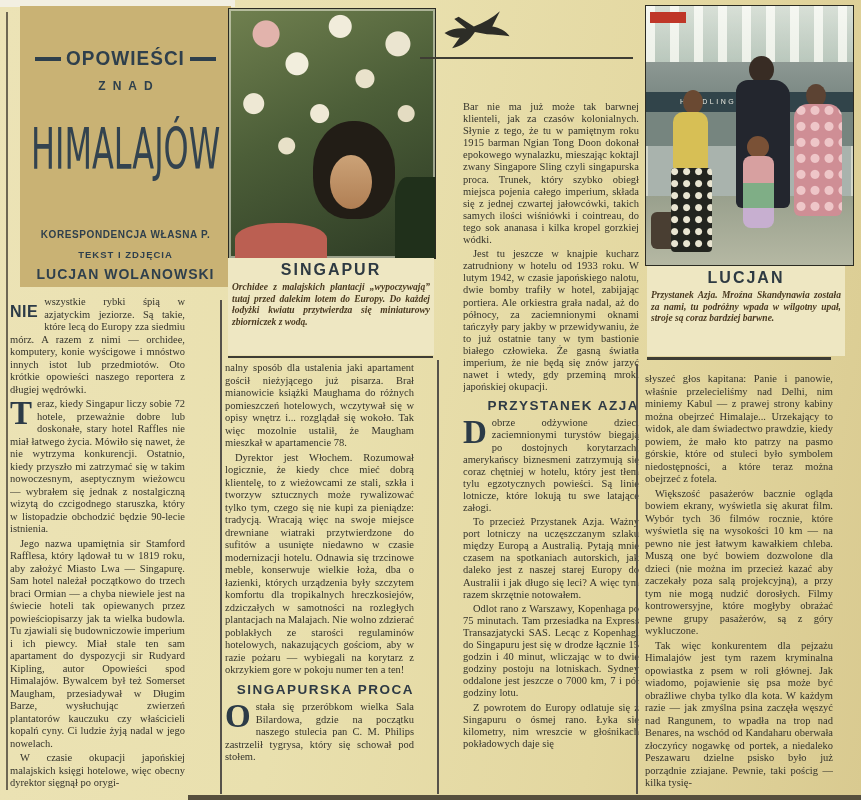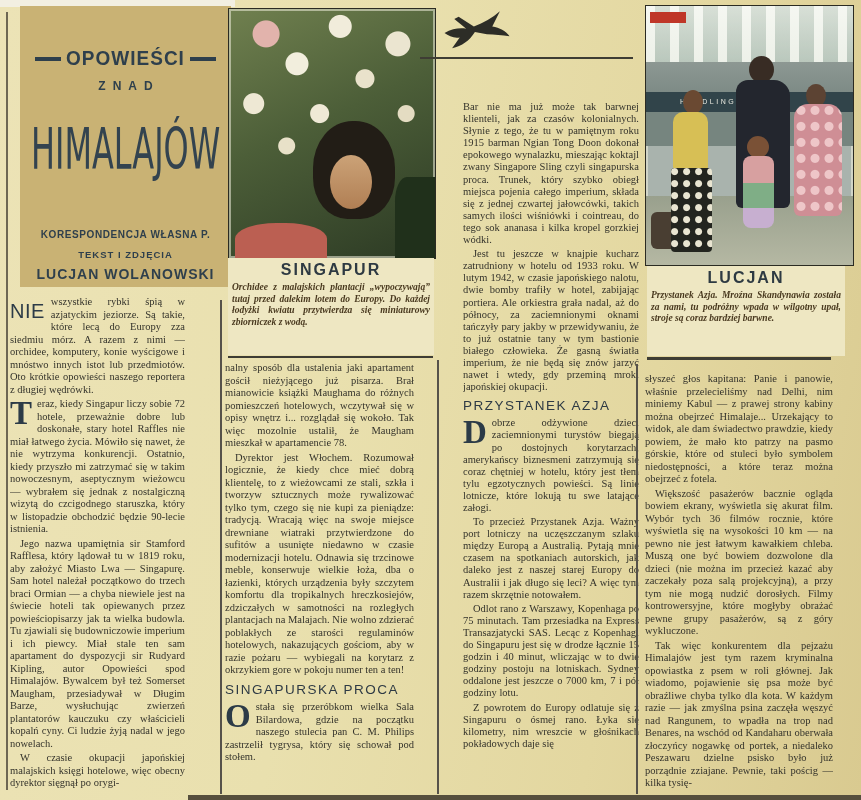--- a/index.html
+++ b/index.html
@@ -25,25 +25,25 @@
   .big-title{margin-top:34px;font-family:"DejaVu Sans",sans-serif;font-weight:400;font-size:38px;
              transform:scale(0.84,1.5);transform-origin:center;letter-spacing:0px;color:#33434f;}
   .byline1{margin-top:58px;font-family:"Liberation Sans",sans-serif;font-weight:700;font-size:10px;letter-spacing:.6px;}
   .byline2{margin-top:9px;font-family:"Liberation Sans",sans-serif;font-weight:700;font-size:9.5px;letter-spacing:1px;}
   .author{margin-top:6px;font-family:"Liberation Sans",sans-serif;font-weight:700;font-size:14px;letter-spacing:1px;}
 
   
   .bodycol{color:#34332b;font-size:10.5px;line-height:12.5px;text-align:justify;overflow:hidden;}
   .bodycol p{margin:0 0 2px 0;}
   .bodycol p.ind{text-indent:10px;}
-  .colhead{font-family:"Liberation Sans",sans-serif;font-weight:400;font-size:13.5px;letter-spacing:1.5px;
-           color:#2e3a44;text-align:left;margin:7px 0 5px 0;text-indent:0 !important;}
+  .colhead{font-family:"Liberation Sans",sans-serif;font-weight:700;font-size:13.5px;letter-spacing:1.5px;
+           color:#2e3a44;text-align:right;margin:7px 0 5px 0;text-indent:0 !important;}
   .dropcap{float:left;font-weight:700;color:#2c3b47;font-size:33px;line-height:27px;padding:2px 5px 0 0;}
-  .dropword{float:left;font-family:"Liberation Sans",sans-serif;font-weight:400;color:#2c3b47;
-            font-size:20px;line-height:29px;padding:1px 6px 0 0;letter-spacing:.5px;}
+  .dropword{float:left;font-family:"Liberation Sans",sans-serif;font-weight:700;color:#2c3b47;
+            font-size:16px;line-height:29px;padding:1px 6px 0 0;letter-spacing:.5px;}
   .col1{left:10px;top:296px;width:175px;height:500px;}
   .col2{left:225px;top:362px;width:189px;height:434px;}
   .col3{left:463px;top:101px;width:176px;height:696px;line-height:12.1px;}
   .col4{left:645px;top:366px;width:188px;height:430px;margin-top:7px;}
 
   
   .vdiv{width:1.5px;background:#56524a;}
   .vdiv1{left:220px;top:300px;height:494px;}
   .vdiv2{left:437px;top:360px;height:434px;}
   .vdiv3{left:636px;top:364px;height:430px;}

